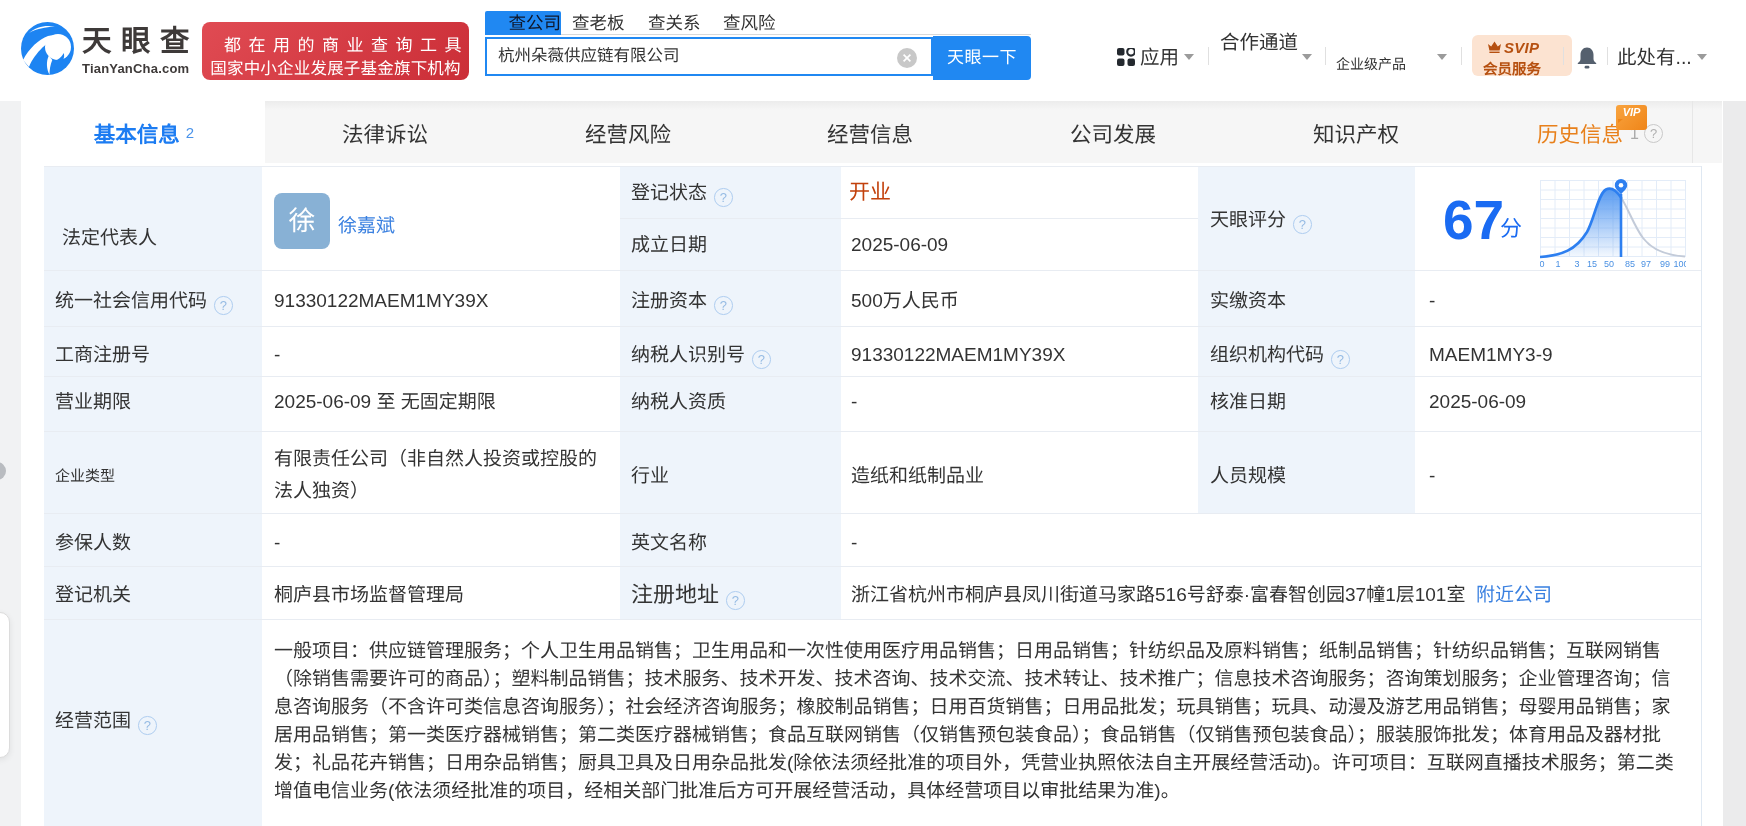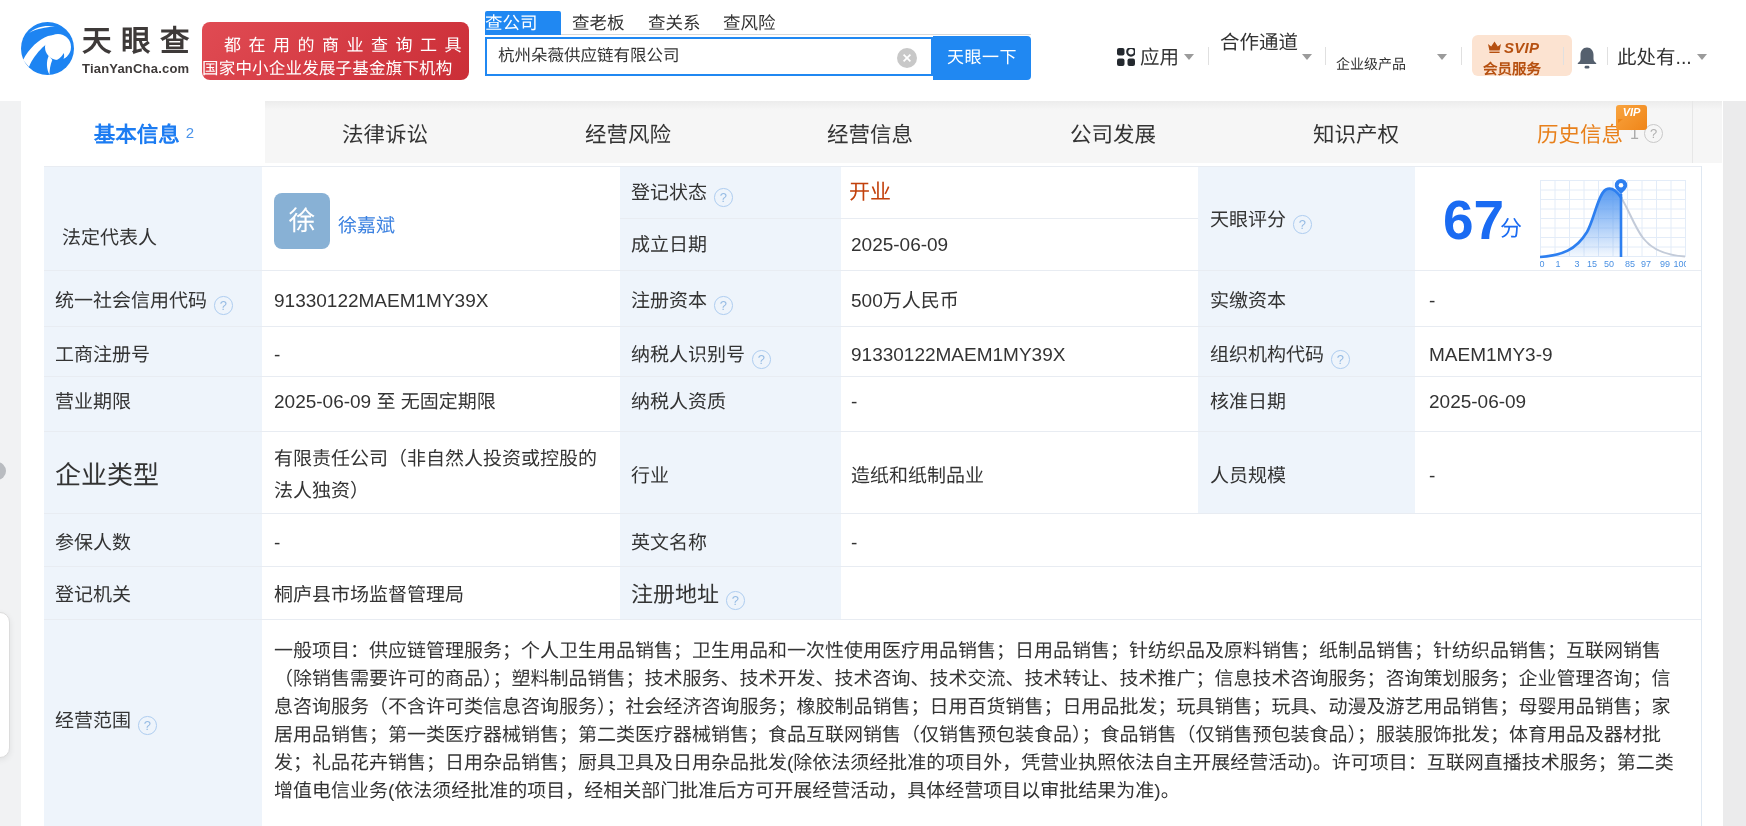--- a/index.html
+++ b/index.html
@@ -22,25 +22,25 @@
     <path d="M2,38 C8,26.5 18,17 27,14 C31.5,12.6 35.5,13 38,14.8 C28,18 14,30.5 8,45 Z" fill="#fff"></path>
     <circle cx="37" cy="25" r="13" fill="#fff"></circle>
     <path d="M25.5,39.5 C32,41 39.5,37.5 42.7,31 C44.3,35.5 41.6,41.2 36.6,44 C31.8,46.7 26.4,45.8 23.6,43.2 Z" fill="#1d84f2"></path>
     <path d="M28.5,52.8 C25.5,47 25,39.5 27.8,33.8 L31.3,38 C29.3,42.6 28.6,48 28.5,52.8 Z" fill="#fff"></path>
   </svg>
   <div class="abs" style="left:82px;top:26px;font-size:29.5px;line-height:29.5px;font-weight:700;color:#3e3a39;letter-spacing:9.5px;white-space:nowrap;">天眼查</div>
   <div class="abs" style="left:82px;top:62px;font-size:13px;line-height:13px;font-weight:700;color:#3e3a39;letter-spacing:0.2px;">TianYanCha.com</div>
 
   <div class="abs" style="left:202px;top:22px;width:267px;height:58px;border-radius:8px;background:linear-gradient(135deg,#e04b53,#cb2e37);color:#fff;">
     <div class="abs" style="left:0;top:9px;width:267px;text-align:right;font-size:17px;letter-spacing:7.5px;white-space:nowrap;">都在用的商业查询工具</div>
-    <div class="abs" style="left:0;top:33px;width:241px;text-align:center;font-size:16.5px;letter-spacing:0.2px;white-space:nowrap;">国家中小企业发展子基金旗下机构</div>
+    <div class="abs" style="left:0;top:33px;width:267px;text-align:center;font-size:16.5px;letter-spacing:0.2px;white-space:nowrap;">国家中小企业发展子基金旗下机构</div>
   </div>
 
   <div class="abs" style="left:486px;top:34px;width:545px;height:1px;background:#d9d9d9;"></div>
-  <div class="abs" style="left:485px;top:11px;width:76px;height:24px;background:#2088f2;border-radius:2px 2px 0 0;color:#ffffff;font-size:17.5px;text-align:left;line-height:24px;">查公司</div>
+  <div class="abs" style="left:485px;top:11px;width:76px;height:24px;background:#2088f2;border-radius:2px 2px 0 0;color:#0f172a;font-size:17.5px;text-align:right;line-height:24px;">查公司</div>
   <div class="abs cjk" style="left:572px;top:12px;font-size:17.5px;line-height:22px;">查老板</div>
   <div class="abs cjk" style="left:648px;top:12px;font-size:17.5px;line-height:22px;">查关系</div>
   <div class="abs cjk" style="left:723px;top:12px;font-size:17.5px;line-height:22px;">查风险</div>
 
   <div class="abs" style="left:485px;top:37px;width:448px;height:39px;border:2px solid #2088f2;background:#fff;box-sizing:border-box;"></div>
   <div class="abs" style="left:498px;top:47px;font-size:16.5px;line-height:17px;color:#333;">杭州朵薇供应链有限公司</div>
   <svg class="abs" style="left:896.5px;top:47.5px;" width="20" height="20" viewBox="0 0 20 20">
     <circle cx="10" cy="10" r="10" fill="#c8c8c8"></circle>
     <path d="M6.6,6.6 L13.4,13.4 M13.4,6.6 L6.6,13.4" stroke="#fff" stroke-width="1.7"></path>
   </svg>
@@ -171,31 +171,32 @@
   <div class="abs cjk lbl q" style="left:1210px;top:344.5px;font-size:19px;line-height:19px;">组织机构代码</div>
   <div class="abs cjk" style="left:1429px;top:344.5px;font-size:19px;line-height:19px;">MAEM1MY3-9</div>
 
   <div class="abs cjk lbl" style="left:55px;top:391.5px;font-size:19px;line-height:19px;">营业期限</div>
   <div class="abs cjk" style="left:274px;top:391.5px;font-size:19px;line-height:19px;">2025-06-09 至 无固定期限</div>
   <div class="abs cjk lbl" style="left:631px;top:391.5px;font-size:19px;line-height:19px;">纳税人资质</div>
   <div class="abs cjk" style="left:851px;top:391.5px;font-size:19px;line-height:19px;">-</div>
   <div class="abs cjk lbl" style="left:1210px;top:391.5px;font-size:19px;line-height:19px;">核准日期</div>
   <div class="abs cjk" style="left:1429px;top:391.5px;font-size:19px;line-height:19px;">2025-06-09</div>
 
-  <div class="abs cjk lbl" style="left:55px;top:466px;font-size:26px;line-height:19px;">企业类型</div>
+  <div class="abs cjk lbl" style="left:55px;top:466px;font-size:15px;line-height:19px;">企业类型</div>
   <div class="abs cjk" style="left:274px;top:443px;font-size:19px;line-height:32px;">有限责任公司（非自然人投资或控股的<br>法人独资）</div>
   <div class="abs cjk lbl" style="left:631px;top:466px;font-size:19px;line-height:19px;">行业</div>
   <div class="abs cjk" style="left:851px;top:466px;font-size:19px;line-height:19px;">造纸和纸制品业</div>
   <div class="abs cjk lbl" style="left:1210px;top:466px;font-size:19px;line-height:19px;">人员规模</div>
   <div class="abs cjk" style="left:1429px;top:466px;font-size:19px;line-height:19px;">-</div>
 
   <div class="abs cjk lbl" style="left:55px;top:532.5px;font-size:19px;line-height:19px;">参保人数</div>
   <div class="abs cjk" style="left:274px;top:532.5px;font-size:19px;line-height:19px;">-</div>
   <div class="abs cjk lbl" style="left:631px;top:532.5px;font-size:19px;line-height:19px;">英文名称</div>
   <div class="abs cjk" style="left:851px;top:532.5px;font-size:19px;line-height:19px;">-</div>
 
   <div class="abs cjk lbl" style="left:55px;top:584.5px;font-size:19px;line-height:19px;">登记机关</div>
   <div class="abs cjk" style="left:274px;top:584.5px;font-size:19px;line-height:19px;">桐庐县市场监督管理局</div>
   <div class="abs cjk lbl q" style="left:631px;top:584.5px;font-size:22px;line-height:19px;">注册地址</div>
+  <div class="abs cjk" style="left:851px;top:584.5px;font-size:19px;line-height:19px;">浙江省杭州市桐庐县凤川街道马家路516号舒泰·富春智创园37幢1层101室&nbsp;&nbsp;<span style="color:#3a80e0;">附近公司</span></div>
 
   <div class="abs cjk lbl q" style="left:55px;top:710.5px;font-size:19px;line-height:19px;">经营范围</div>
   <div class="abs cjk" style="left:274px;top:637px;width:1420px;font-size:19px;line-height:28px;">一般项目：供应链管理服务；个人卫生用品销售；卫生用品和一次性使用医疗用品销售；日用品销售；针纺织品及原料销售；纸制品销售；针纺织品销售；互联网销售<br>（除销售需要许可的商品）；塑料制品销售；技术服务、技术开发、技术咨询、技术交流、技术转让、技术推广；信息技术咨询服务；咨询策划服务；企业管理咨询；信<br>息咨询服务（不含许可类信息咨询服务）；社会经济咨询服务；橡胶制品销售；日用百货销售；日用品批发；玩具销售；玩具、动漫及游艺用品销售；母婴用品销售；家<br>居用品销售；第一类医疗器械销售；第二类医疗器械销售；食品互联网销售（仅销售预包装食品）；食品销售（仅销售预包装食品）；服装服饰批发；体育用品及器材批<br>发；礼品花卉销售；日用杂品销售；厨具卫具及日用杂品批发(除依法须经批准的项目外，凭营业执照依法自主开展经营活动)。许可项目：互联网直播技术服务；第二类<br>增值电信业务(依法须经批准的项目，经相关部门批准后方可开展经营活动，具体经营项目以审批结果为准)。</div>
 </div>
 
 </body></html>

